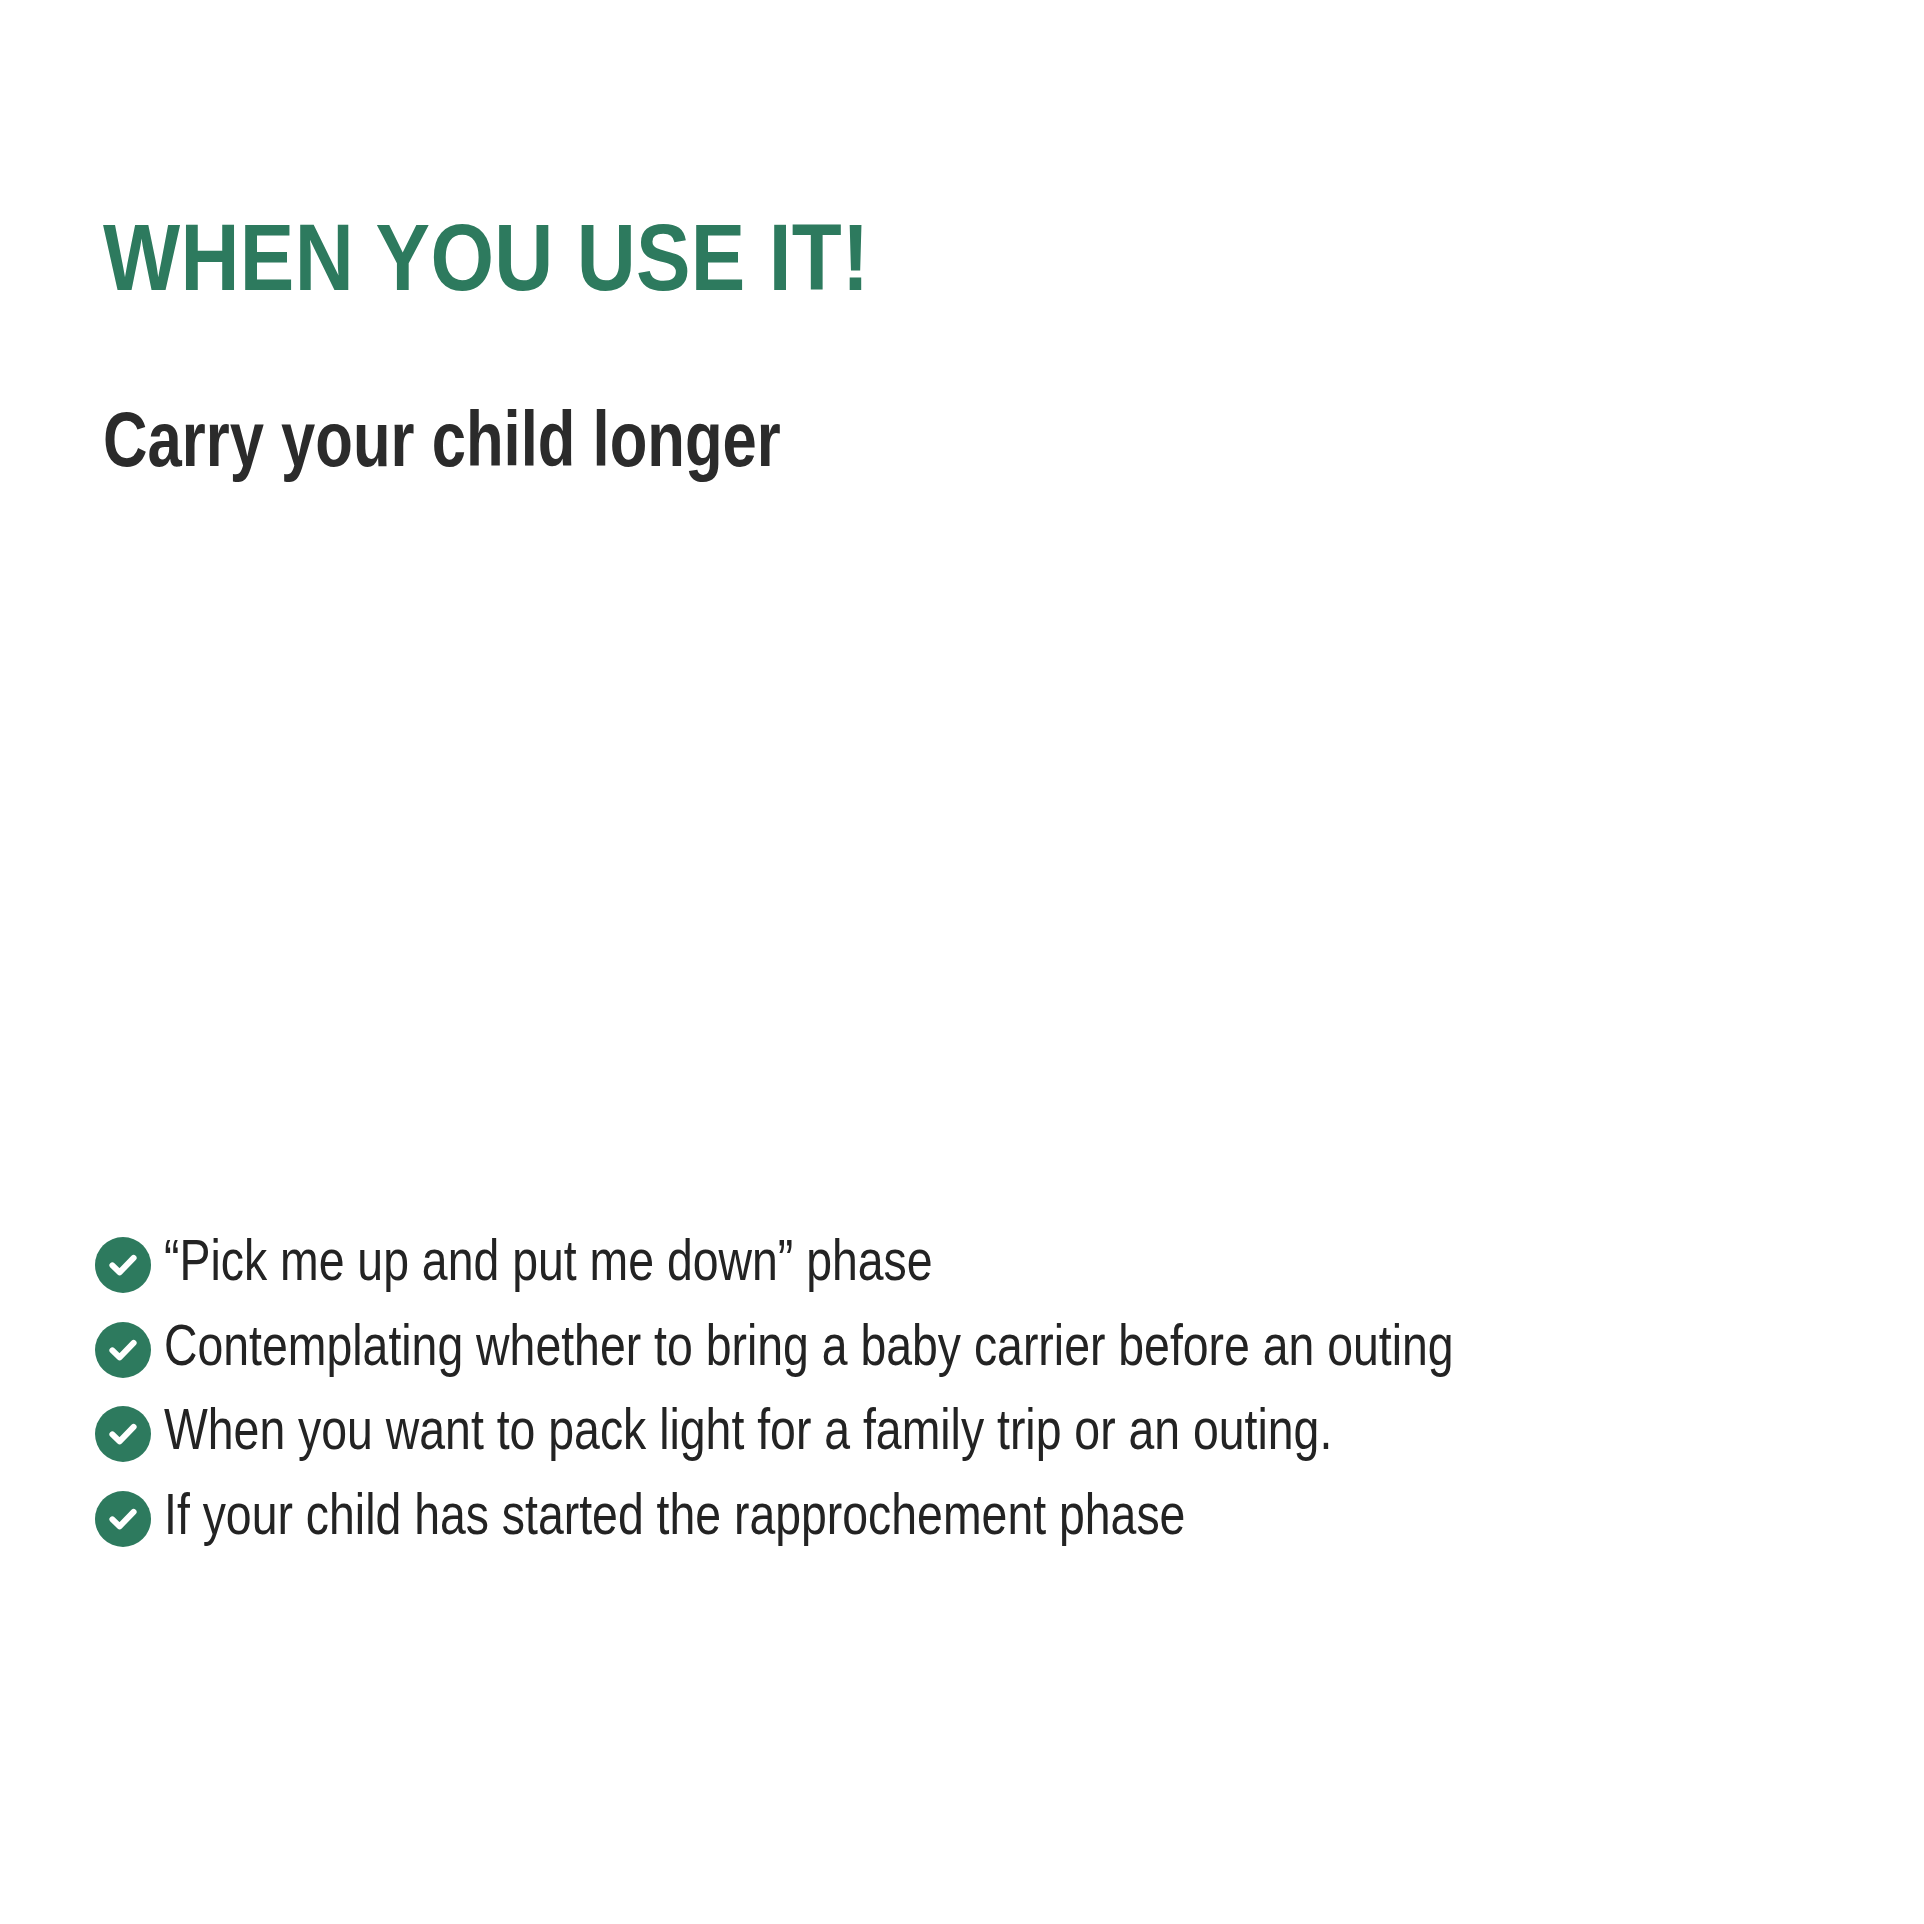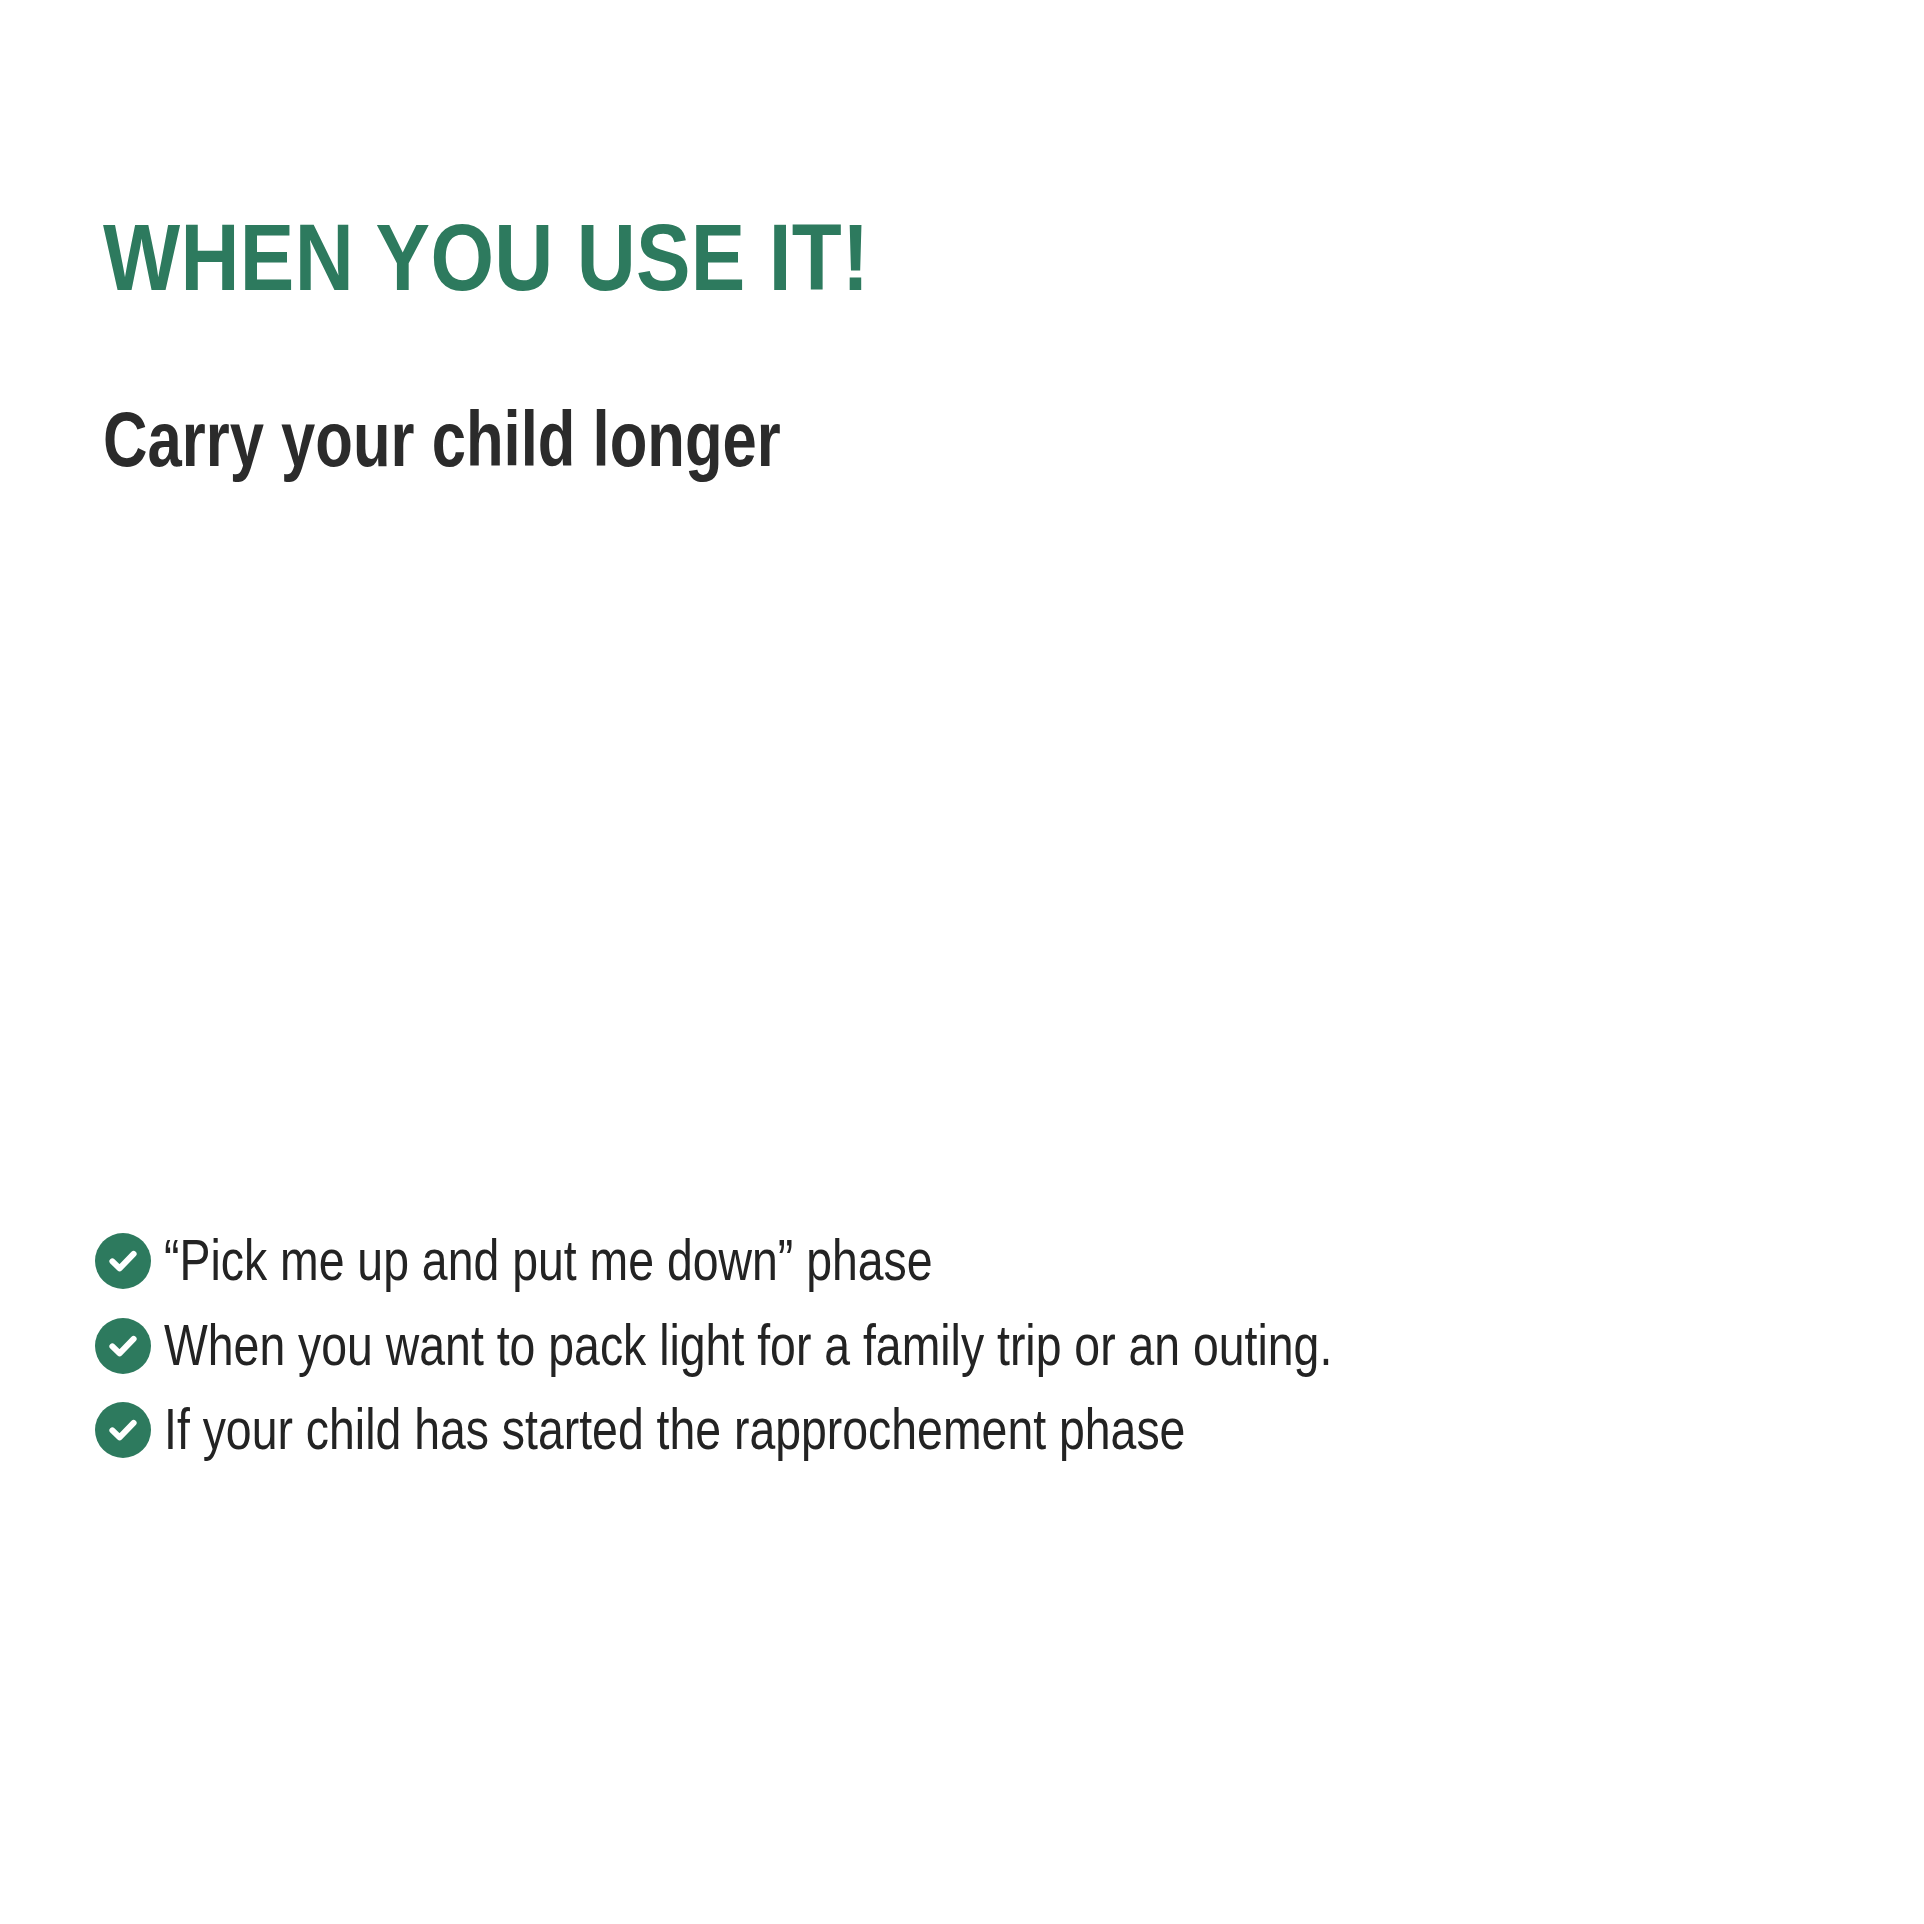--- a/index.html
+++ b/index.html
@@ -79,21 +79,21 @@
     position: absolute;
     left: 95px;
     top: 1226px;
     width: 1781px;
     list-style: none;
     margin: 0;
     padding: 0;
   }
   .bullet-item {
     display: flex;
-    align-items: center;
+    align-items: flex-end;
     margin-bottom: 17.6px;
   }
   .check-icon {
     flex: 0 0 auto;
     width: 56px;
     height: 56px;
     border-radius: 50%;
     background: #2D7A5E;
     display: flex;
     align-items: center;
@@ -132,20 +132,28 @@
 
     <li class="bullet-item">
       <span class="check-icon">
         <svg viewBox="0 0 24 24" aria-hidden="true">
           <path d="M4.5 12.2 L9.6 17.2 L19.5 7.0" fill="none" stroke="#FFFFFF" stroke-width="4.2" stroke-linecap="round" stroke-linejoin="round"></path>
         </svg>
       </span>
       <span class="bullet-text">“Pick me up and put me down” phase</span>
     </li>
 
+    <li class="bullet-item">
+      <span class="check-icon">
+        <svg viewBox="0 0 24 24" aria-hidden="true">
+          <path d="M4.5 12.2 L9.6 17.2 L19.5 7.0" fill="none" stroke="#FFFFFF" stroke-width="4.2" stroke-linecap="round" stroke-linejoin="round"></path>
+        </svg>
+      </span>
+      <span class="bullet-text">Contemplating whether to bring a baby carrier before an outing</span>
+    </li>
 
 
     <li class="bullet-item">
       <span class="check-icon">
         <svg viewBox="0 0 24 24" aria-hidden="true">
           <path d="M4.5 12.2 L9.6 17.2 L19.5 7.0" fill="none" stroke="#FFFFFF" stroke-width="4.2" stroke-linecap="round" stroke-linejoin="round"></path>
         </svg>
       </span>
       <span class="bullet-text">When you want to pack light for a family trip or an outing.</span>
     </li>

